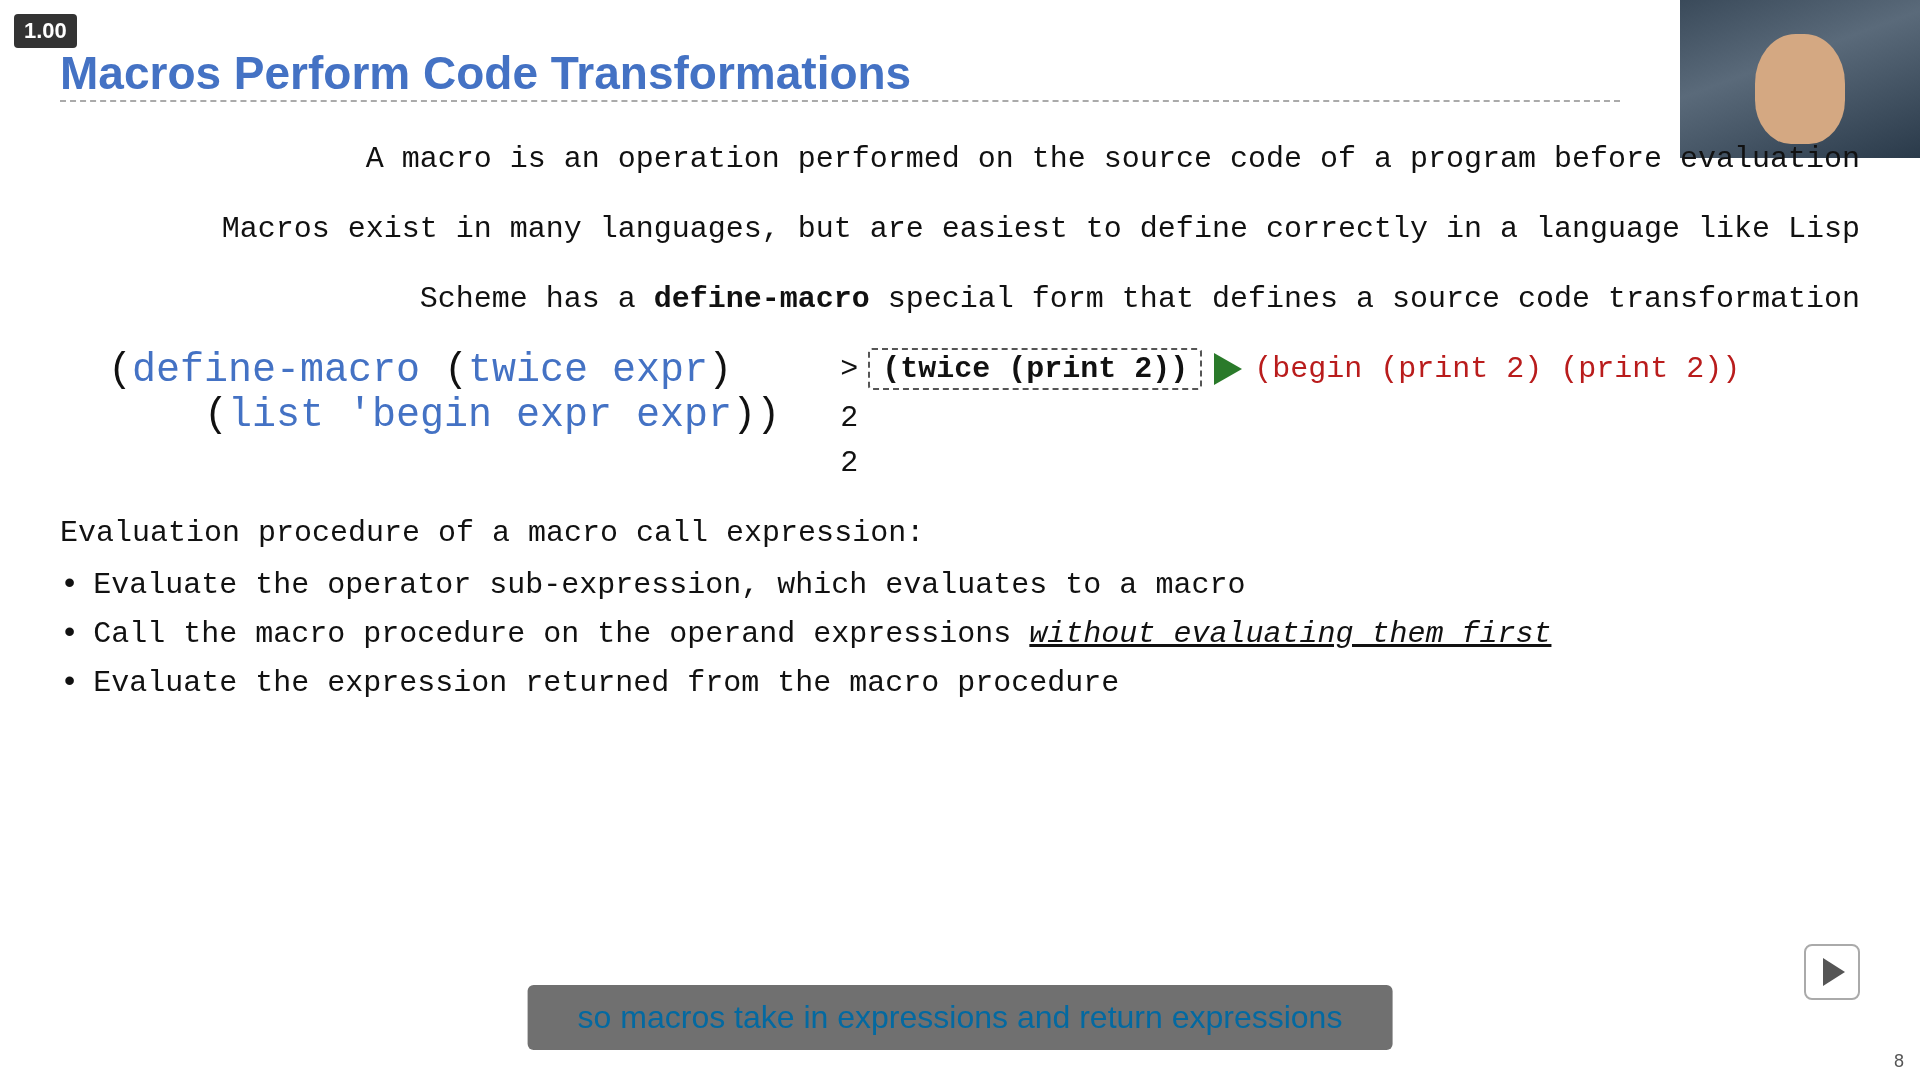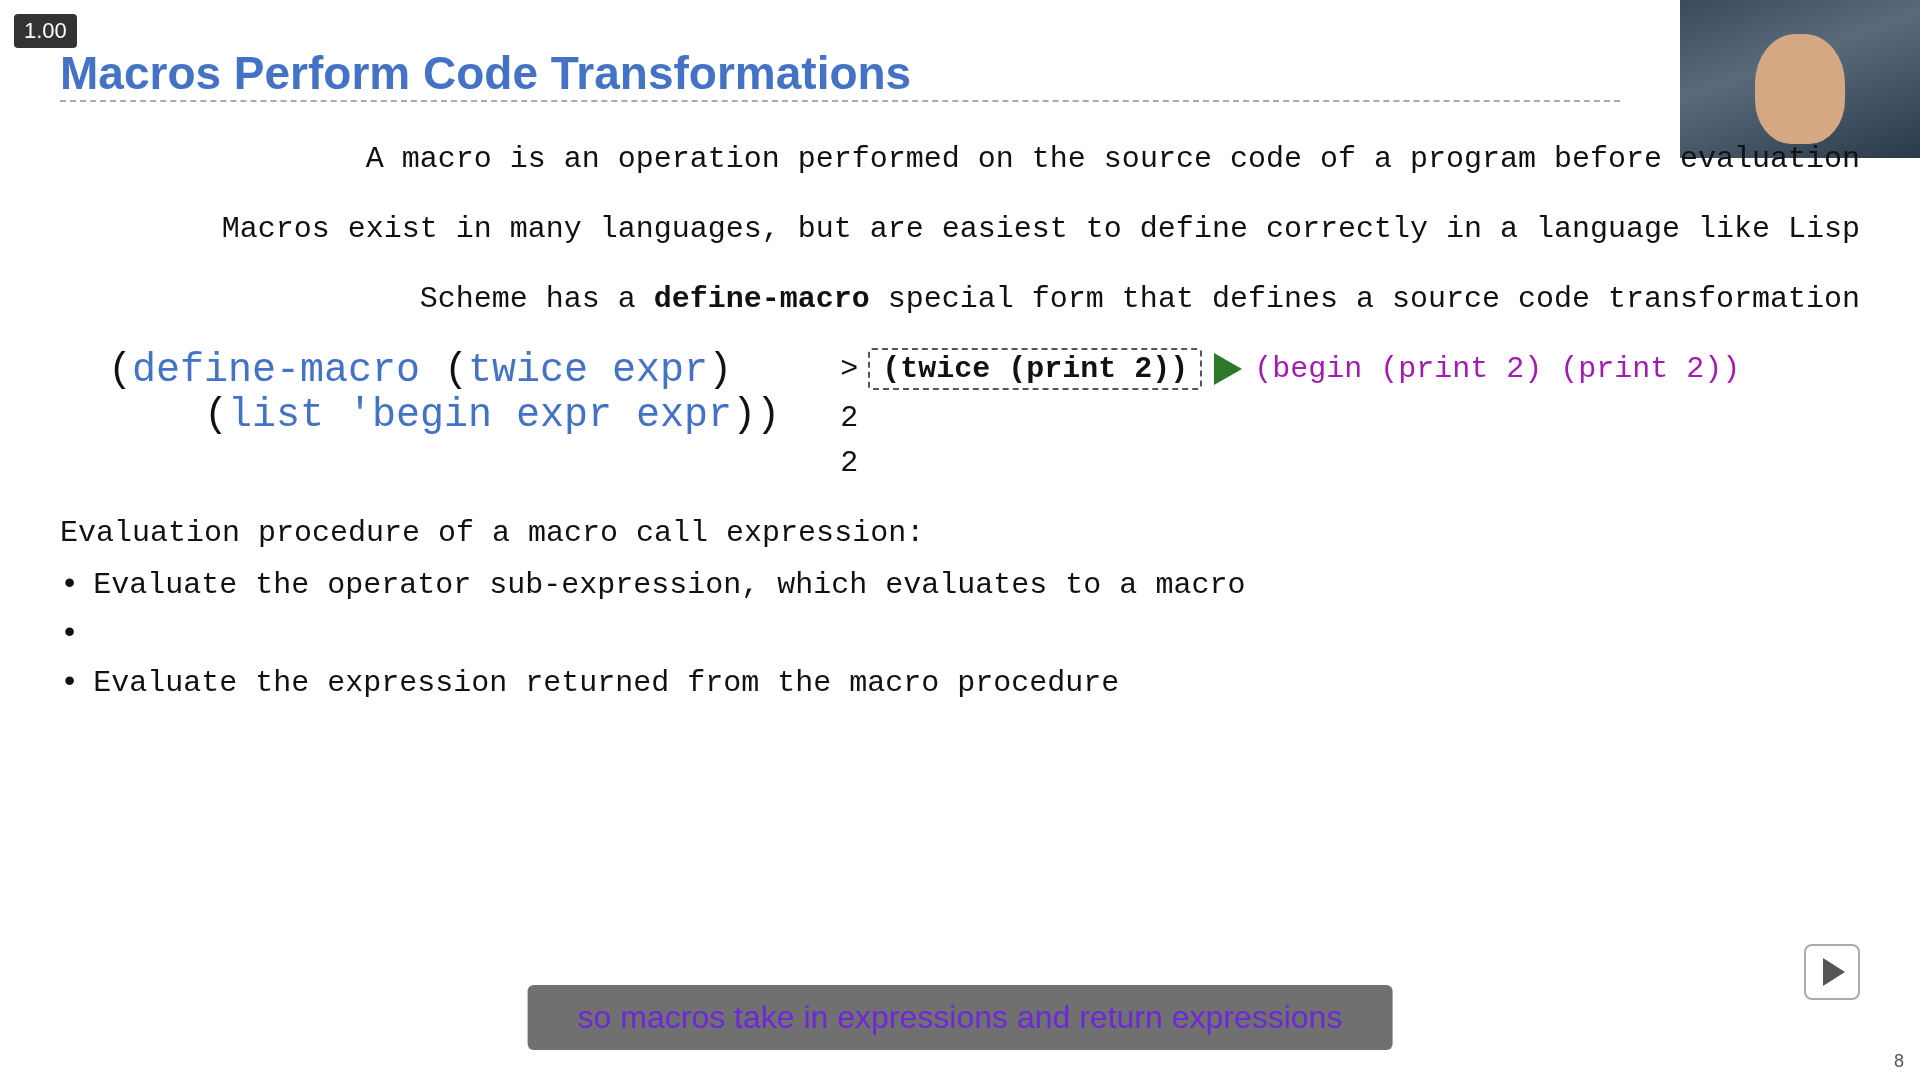--- a/index.html
+++ b/index.html
@@ -17,20 +17,21 @@
     .speed-badge {
       position: absolute;
       top: 14px;
       left: 14px;
       background: #333;
       color: #fff;
       font-size: 22px;
       font-family: Arial, sans-serif;
       padding: 4px 10px;
       border-radius: 4px;
+      font-weight: bold;
     }
 
     
     .webcam {
       position: absolute;
       top: 0;
       right: 0;
       width: 240px;
       height: 158px;
       background: #2a3a4a;
@@ -141,21 +142,21 @@
       font-family: 'Courier New', Courier, monospace;
       font-size: 30px;
       color: #111;
       border-radius: 4px;
       font-weight: bold;
     }
 
     .result-code {
       font-family: 'Courier New', Courier, monospace;
       font-size: 30px;
-      color: #a21caf;
+      color: #b91c1c;
     }
 
     .output-nums {
       font-family: 'Courier New', Courier, monospace;
       font-size: 30px;
       color: #111;
       margin-left: 0;
       line-height: 1.5;
     }
 
@@ -191,21 +192,21 @@
       font-style: italic;
     }
 
     
     .caption-bar {
       position: absolute;
       bottom: 30px;
       left: 50%;
       transform: translateX(-50%);
       background: rgba(80, 80, 80, 0.82);
-      color: #6d28d9;
+      color: #0369a1;
       font-family: Arial, sans-serif;
       font-size: 32px;
       padding: 14px 50px;
       border-radius: 6px;
       white-space: nowrap;
     }
 
     
     .play-btn {
       position: absolute;
@@ -306,20 +307,23 @@
   <div class="eval-section">
     <div class="eval-title">Evaluation procedure of a macro call expression:</div>
 
     <div class="bullet-item">
       <span class="bullet-dot">•</span>
       <span>Evaluate the operator sub-expression, which evaluates to a macro</span>
     </div>
 
     <div class="bullet-item">
       <span class="bullet-dot">•</span>
+      <span>
+        Call the macro procedure on the operand expressions <span class="underline-italic">without evaluating them first</span>
+      </span>
     </div>
 
     <div class="bullet-item">
       <span class="bullet-dot">•</span>
       <span>Evaluate the expression returned from the macro procedure</span>
     </div>
   </div>
 
 </div>
 

